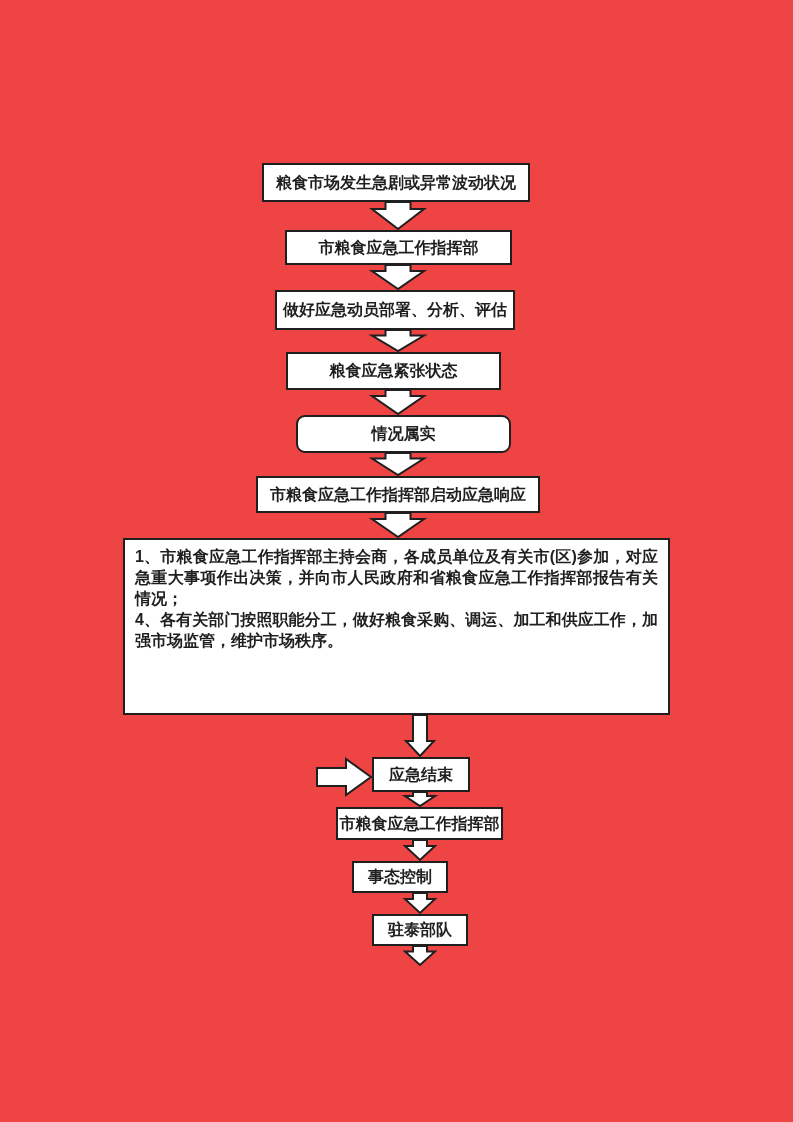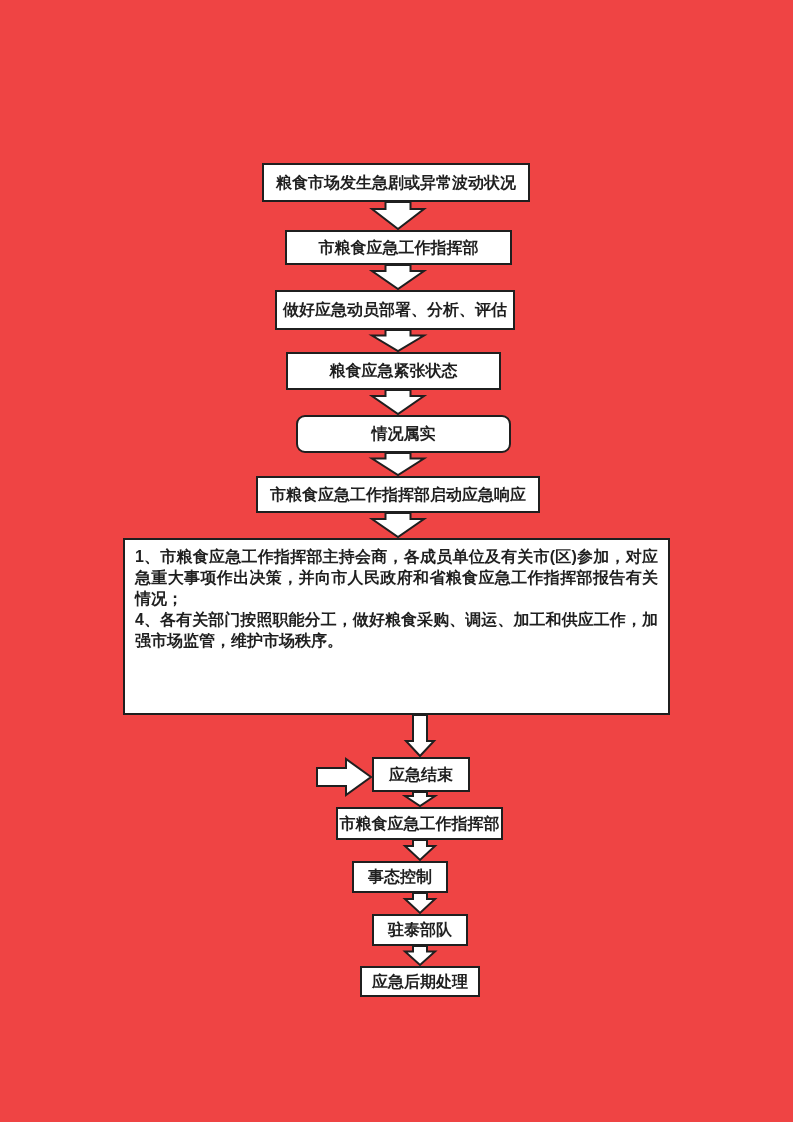--- a/index.html
+++ b/index.html
@@ -133,15 +133,14 @@
   <svg class="arrow" style="left:404px; top:893px;" width="32" height="21" viewBox="0 0 32 21">
     <polygon points="9,0 23,0 23,6 31,6 16,20 1,6 9,6"></polygon>
   </svg>
 
   <div class="node" style="left:372px; top:914px; width:96px; height:32px;">驻泰部队</div>
 
   <svg class="arrow" style="left:404px; top:946px;" width="32" height="20" viewBox="0 0 32 20">
     <polygon points="9,0 23,0 23,5.5 31,5.5 16,19 1,5.5 9,5.5"></polygon>
   </svg>
 
-  <div class="node" style="left:360px; top:966px; width:120px; height:31px;">应急后期处理</div>
 
 </div>
 
 </body></html>

